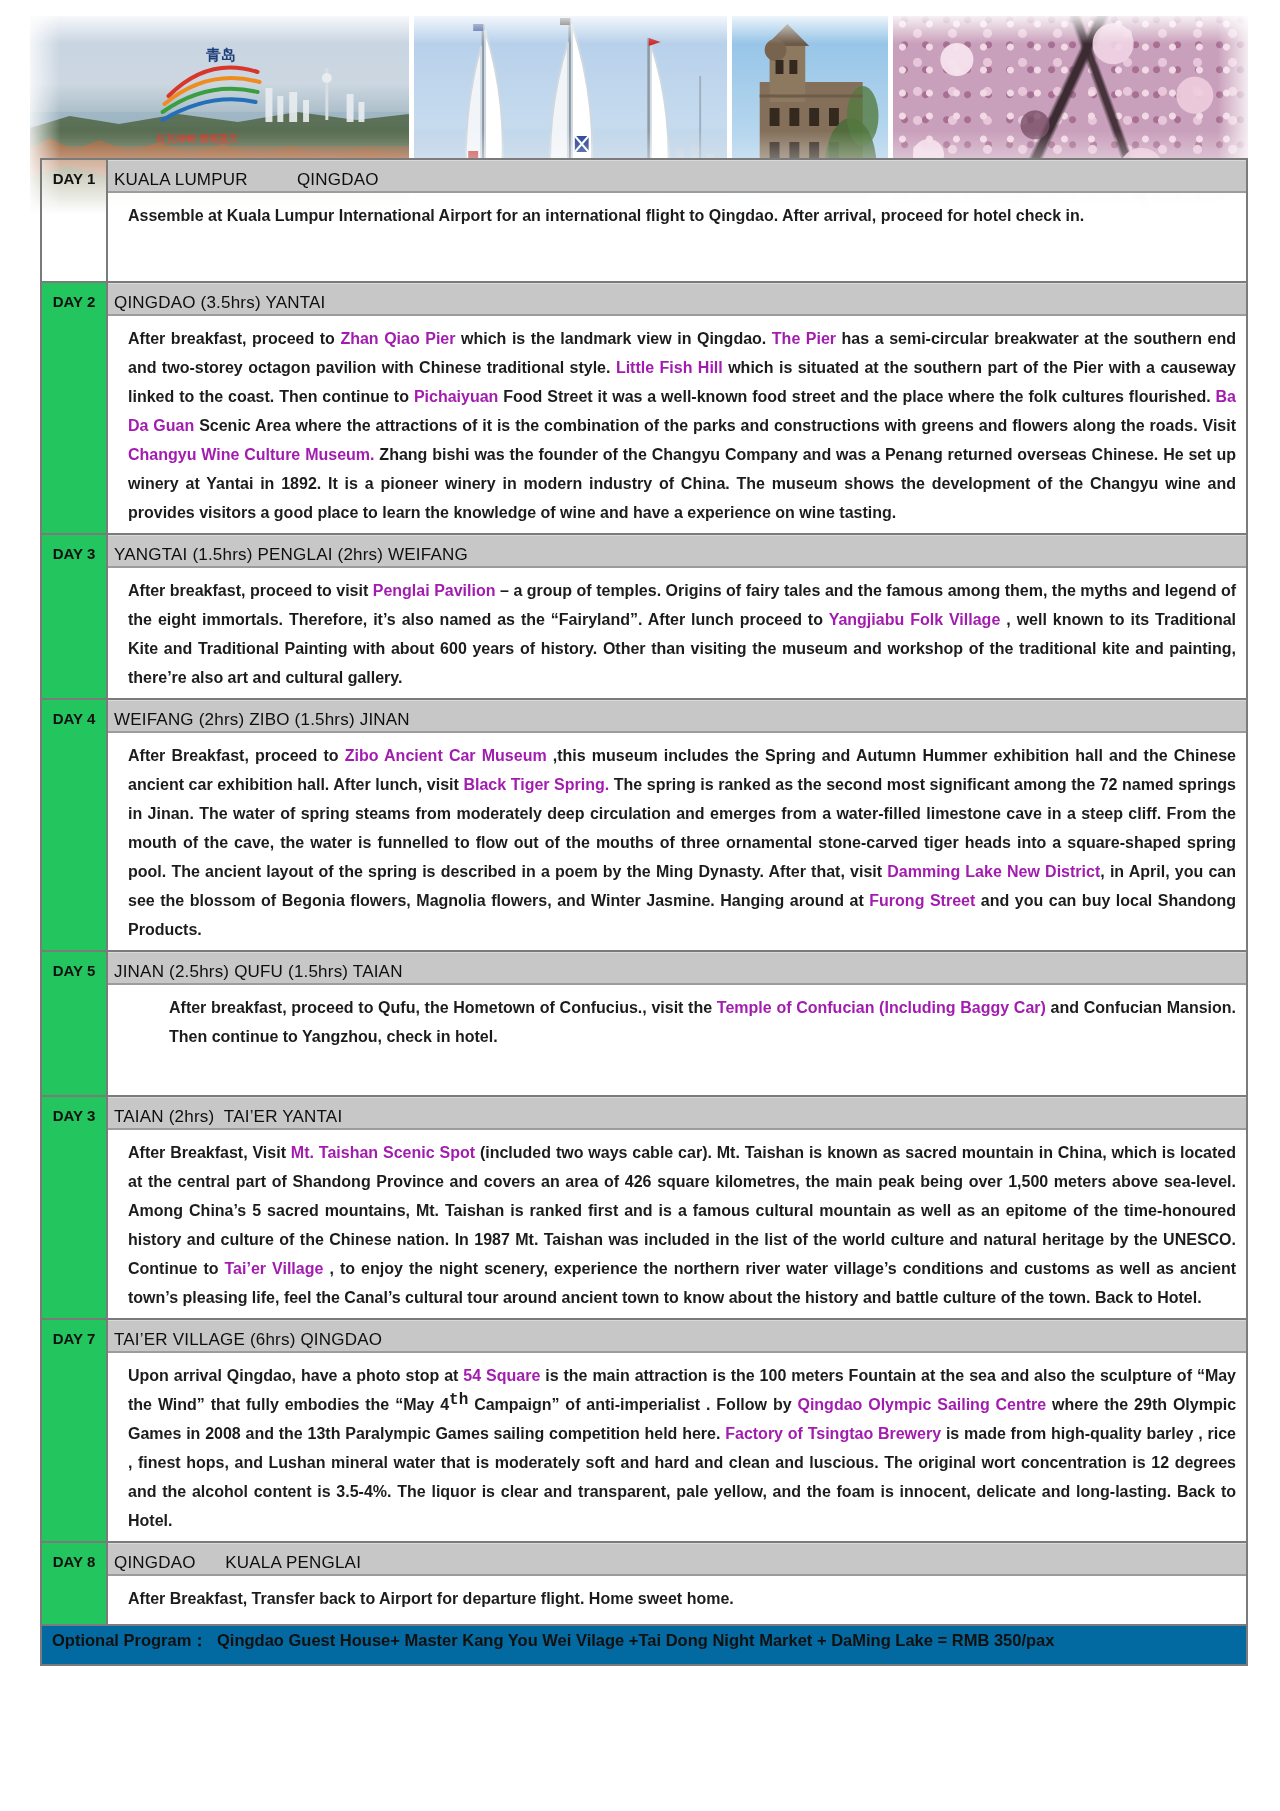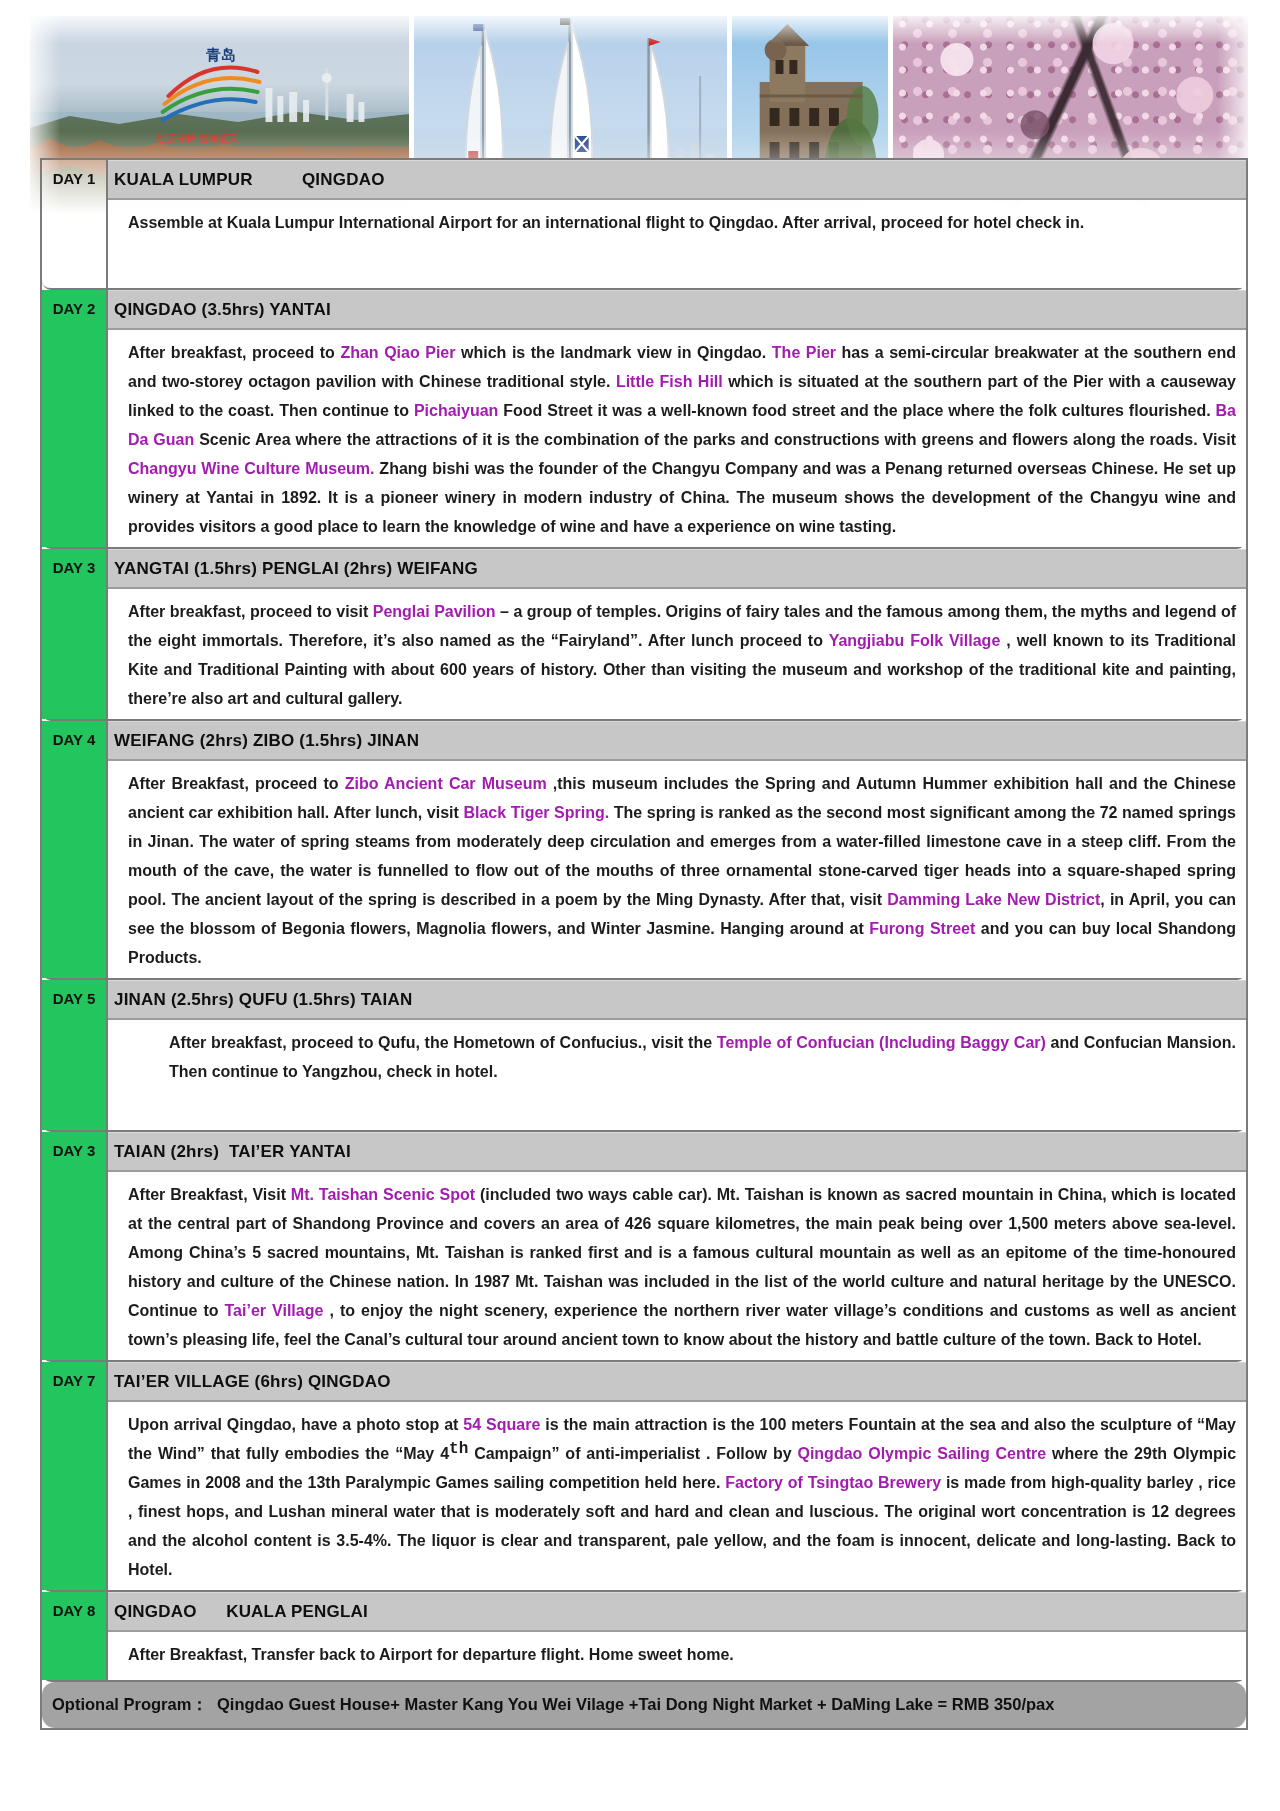--- a/index.html
+++ b/index.html
@@ -33,37 +33,37 @@
       radial-gradient(circle at 70% 60%,#e9c7da 4px,transparent 5px),
       radial-gradient(circle at 55% 15%,#a86f92 3px,transparent 4px);
     background-size:auto,auto,auto,auto,auto,auto,auto,auto,auto,27px 23px,35px 29px,21px 25px;}
   .banner-fade{position:absolute;left:0;top:0;width:100%;height:100%;z-index:1;pointer-events:none;
     background:
       linear-gradient(to bottom,rgba(255,255,255,.85) 0,rgba(255,255,255,0) 14%,rgba(255,255,255,0) 58%,rgba(255,255,255,.7) 86%,#fff 100%),
       linear-gradient(to right,rgba(255,255,255,.8) 0,rgba(255,255,255,0) 2.5%,rgba(255,255,255,0) 97.5%,rgba(255,255,255,.8) 100%);}
   
   .itinerary{position:absolute;left:40px;top:158px;width:1208px;z-index:2;
     border:2px solid #7b7b7b;box-sizing:border-box;background:transparent;}
-  .day-row{display:flex;border-bottom:2px solid #7b7b7b;border-radius:9px;}
+  .day-row{display:flex;border-bottom:2px solid #7b7b7b;}
   .day-label{flex:0 0 66px;width:66px;border-right:2px solid #7b7b7b;background:#22c55e;
     text-align:center;padding-top:10px;font-weight:bold;font-size:15px;color:#111;box-sizing:border-box;}
   .day-1 .day-label{background:rgba(255,255,255,.25);}
   .day-right{flex:1;display:flex;flex-direction:column;min-width:0;}
   .day-header{background:#c7c7c7;border-bottom:2px solid #9c9c9c;border-top:1px solid #d9d9d9;
-    font-weight:bold;font-size:17px;color:#0f0f0f;height:40px;box-sizing:border-box;
+    font-weight:normal;font-size:17px;color:#0f0f0f;height:33px;box-sizing:border-box;
     padding:9px 8px 0 6px;white-space:pre-wrap;letter-spacing:.2px;}
   .day-desc{flex:1;background:#fff;font-weight:bold;font-size:16px;line-height:29px;
     color:#1c1c1c;padding:8px 10px 6px 20px;text-align:justify;}
   .day-1 .day-desc{background:rgba(255,255,255,.93);min-height:88px;box-sizing:border-box;}
   .day-5 .day-desc{min-height:110px;box-sizing:border-box;margin-left:41px;}
   .day-8 .day-desc{min-height:48px;box-sizing:border-box;}
   .day-desc .red{color:#a21caf;}
   .day-desc sup{font-size:16px;line-height:0;vertical-align:super;font-family:Liberation Mono, monospace;}
-  .footer-row{background:#a3a3a3;font-weight:bold;font-size:16.5px;color:#111;
-    padding:12px 8px 12px 10px;white-space:pre-wrap;border-radius:13px;}
+  .footer-row{background:#0369a1;font-weight:bold;font-size:16.5px;color:#111;
+    padding:4px 8px 12px 10px;white-space:pre-wrap;}
   
   .logo-title{font:bold 15px "Liberation Sans",sans-serif;fill:#1c3f7a;}
   .logo-caption{font:bold 10px "Liberation Sans",sans-serif;fill:#c23a2b;}
 </style>
 </head>
 <body>
 
 <div class="banner">
   <div class="photo p-skyline">
     <svg viewBox="0 0 383 198" preserveAspectRatio="none">

